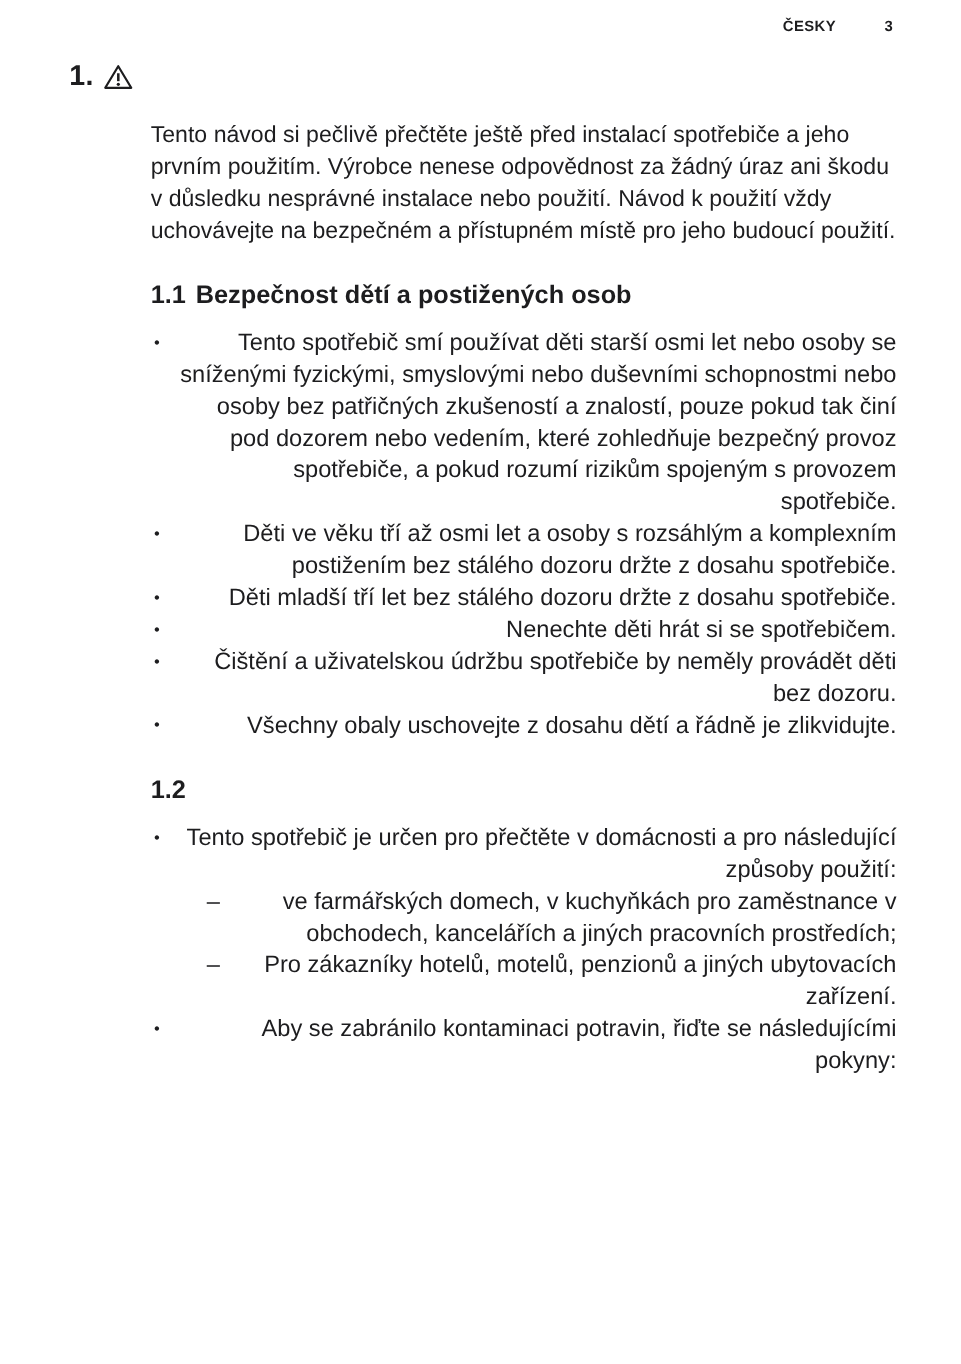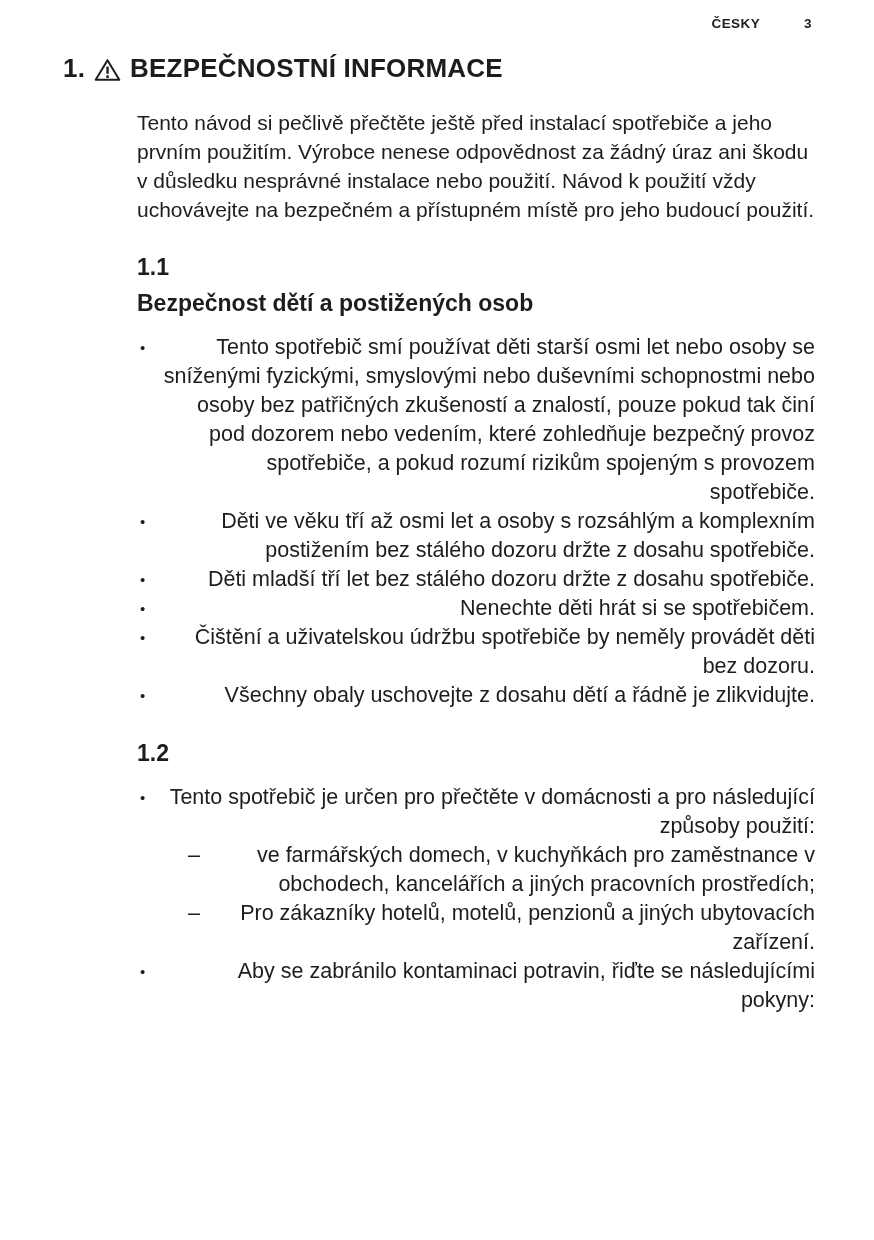--- a/index.html
+++ b/index.html
@@ -53,21 +53,20 @@
     font-size: 21px;
     line-height: 29px;
   }
   h2 {
     margin: 30px 0 16px 0;
     font-size: 23px;
     font-weight: 700;
     display: flex;
     gap: 9px;
     color: #1d1d1f;
-    flex-direction: column;
   }
   ul.bullets {
     list-style: none;
     margin: 0;
     padding: 0;
     font-size: 21.5px;
     line-height: 29px;
   }
   ul.bullets > li {
     display: flex;
@@ -113,21 +112,20 @@
 
   <h1>
     <span>1.</span>
     <span class="warn">
       <svg width="27" height="24" viewBox="0 0 27 24" aria-hidden="true">
         <path d="M13.5 2.2 L25.3 21.8 L1.7 21.8 Z" fill="none" stroke="#1d1d1f" stroke-width="2" stroke-linejoin="round"></path>
         <rect x="12.4" y="8.6" width="2.3" height="7.2" fill="#1d1d1f"></rect>
         <circle cx="13.55" cy="18.7" r="1.45" fill="#1d1d1f"></circle>
       </svg>
     </span>
-    <span>BEZPEČNOSTNÍ INFORMACE</span>
   </h1>
 
   <div class="content">
 
     <p class="intro">Tento návod si pečlivě přečtěte ještě před instalací spotřebiče a jeho prvním použitím. Výrobce nenese odpovědnost za žádný úraz ani škodu v důsledku nesprávné instalace nebo použití. Návod k použití vždy uchovávejte na bezpečném a přístupném místě pro jeho budoucí použití.</p>
 
     <h2>
       <span>1.1</span>
       <span>Bezpečnost dětí a postižených osob</span>
     </h2>

